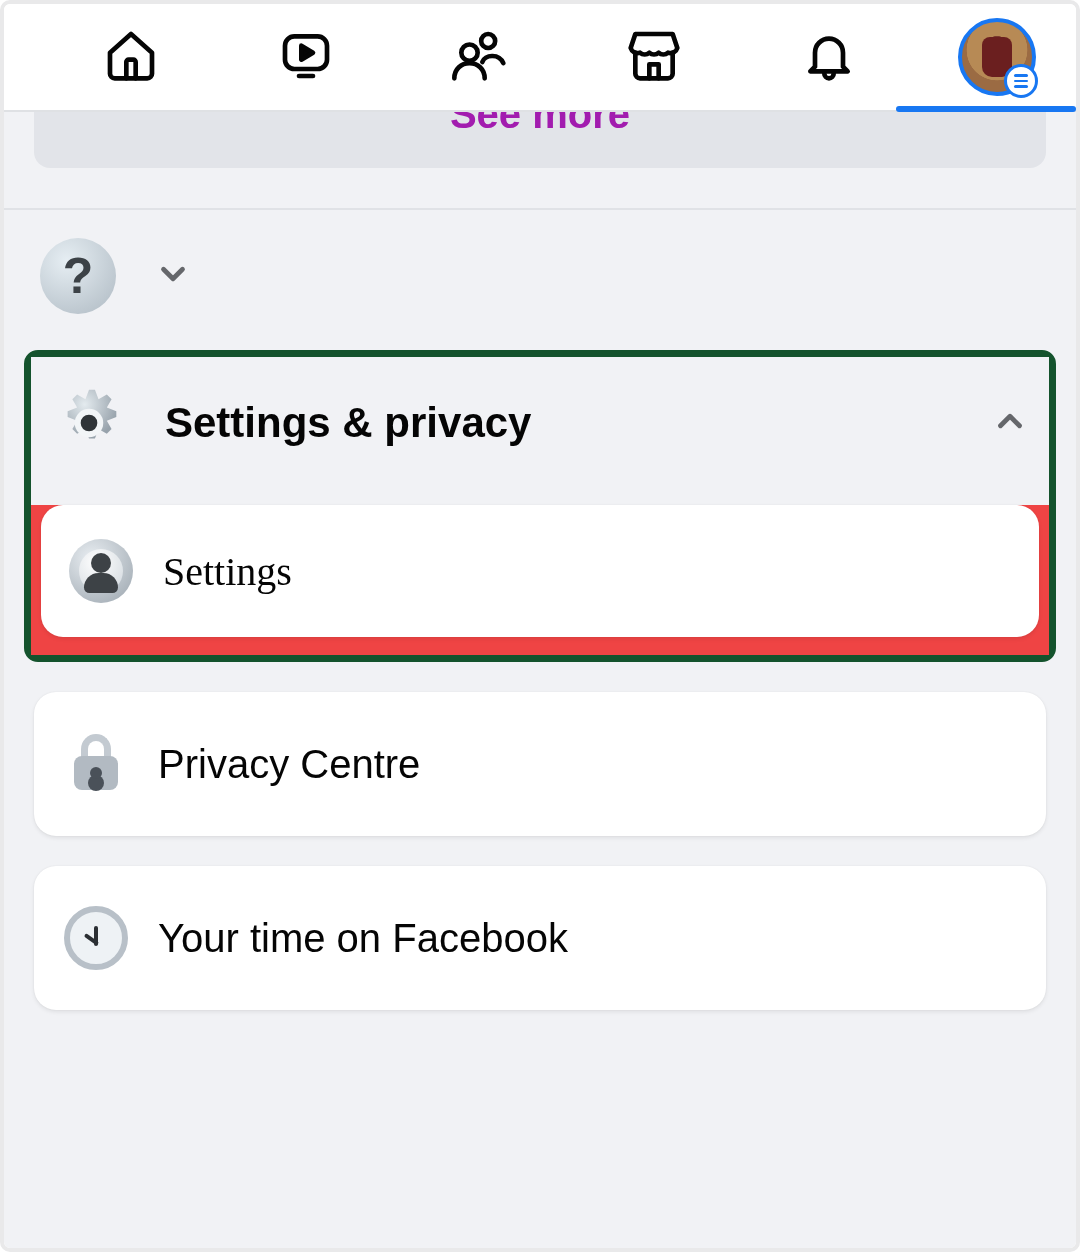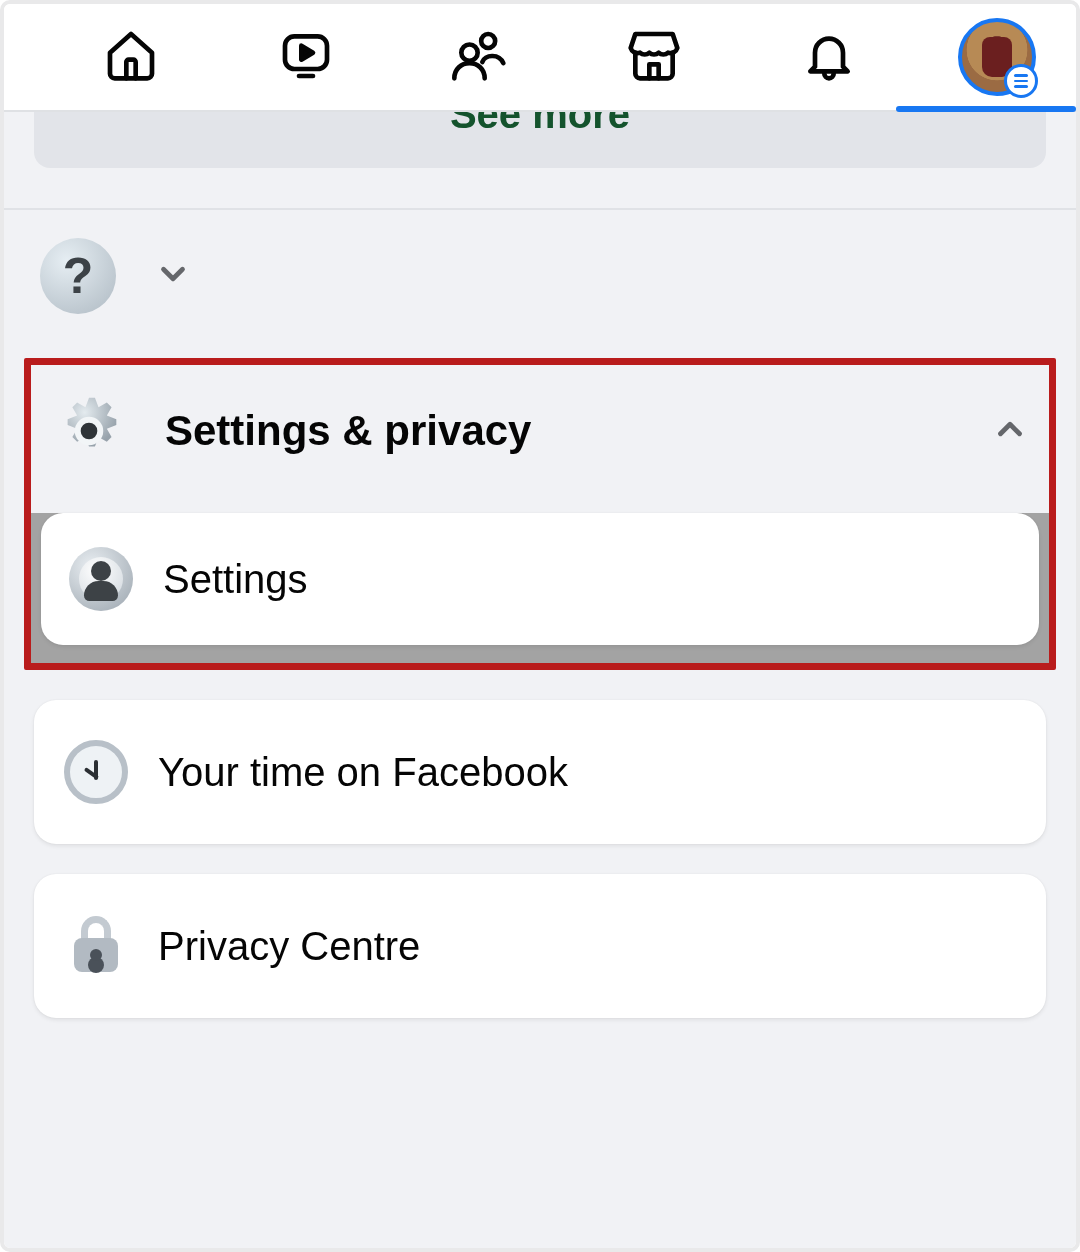--- a/index.html
+++ b/index.html
@@ -52,21 +52,21 @@
 
   
   .content { background:#f1f2f5; height: calc(1252px - 8px - 108px); overflow:hidden; }
 
   .see-more-btn {
     margin: 0 30px 0 30px;
     background:#e2e4e9;
     border-radius: 0 0 16px 16px;
     height: 56px;
     display:flex; align-items:flex-start; justify-content:center;
-    color:#14532d; font-size:40px; font-weight:600;
+    color:#a21caf; font-size:40px; font-weight:600;
     padding-top: 0;
     overflow:hidden;
   }
   .see-more-btn span { transform: translateY(-20px); }
 
   .spacer-1 { height: 40px; }
 
   
   .section-row {
     border-top: 2px solid #e0e2e6;
@@ -84,32 +84,32 @@
   .row-icon.q {
     background: radial-gradient(circle at 35% 30%, #e6eef3, #aeb9c2);
     color:#3c4247; font-size:50px; font-weight:700;
   }
   .row-label { font-size:42px; font-weight:600; color:#050505; flex:1; }
   .chev { color:#65676b; }
   .chev svg { width:38px; height:38px; }
 
   
   .highlight-box {
-    border: 7px solid #b91c1c;
-    margin: 16px 20px 0 20px;
-    border-radius: 2px;
+    border: 7px solid #14532d;
+    margin: 8px 20px 0 20px;
+    border-radius: 14px;
     overflow: visible;
   }
   .highlight-box .section-row { border-top: none; padding-left: 20px; padding-right: 20px;}
   .gear-icon-svg {
     width:76px; height:76px;
   }
 
   
-  .cards { padding: 0 18px 30px 18px; background:#a3a3a3; }
+  .cards { padding: 0 18px 30px 18px; background:#ef4444;font-family:Liberation Serif, serif; }
   .highlight-box .cards { padding: 0 10px 18px 10px; }
   .card {
     background:#fff;
     border-radius: 22px;
     box-shadow: 0 2px 4px rgba(0,0,0,0.08), 0 0 2px rgba(0,0,0,0.06);
     display:flex; align-items:center;
     padding: 34px 28px;
     margin-top: 26px;
   }
   .highlight-box .card { margin-top: 16px; }
@@ -297,32 +297,32 @@
           <div class="head"></div>
             <div class="body"></div>
         </div>
         <div class="card-label">Settings</div>
       </div>
     </div>
   </div>
 
   <div class="outer-cards">
     <div class="card">
-      <div class="card-icon ic-clock">
-        <div class="hand1"></div>
-          <div class="hand2"></div>
-      </div>
-      <div class="card-label">Your time on Facebook</div>
-    </div>
-
-    <div class="card">
       <div class="card-icon ic-lock">
         <div class="shackle"></div>
         <div class="body">
             <div class="person"></div>
           </div>
       </div>
       <div class="card-label">Privacy Centre</div>
     </div>
 
+    <div class="card">
+      <div class="card-icon ic-clock">
+        <div class="hand1"></div>
+          <div class="hand2"></div>
+      </div>
+      <div class="card-label">Your time on Facebook</div>
+    </div>
+
   </div>
 
 </div>
 
 </body></html>

